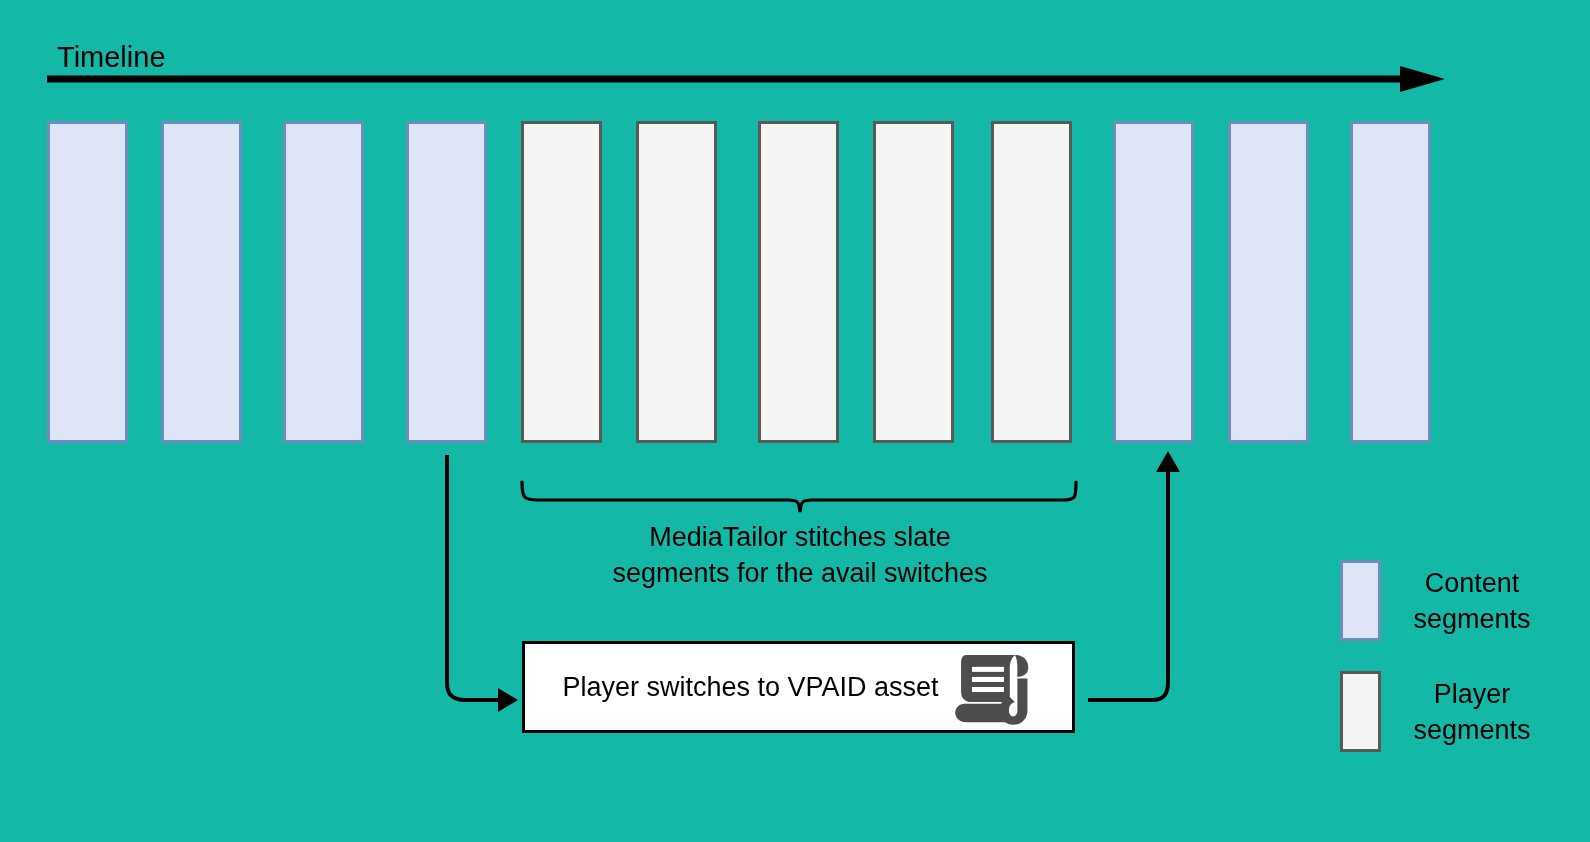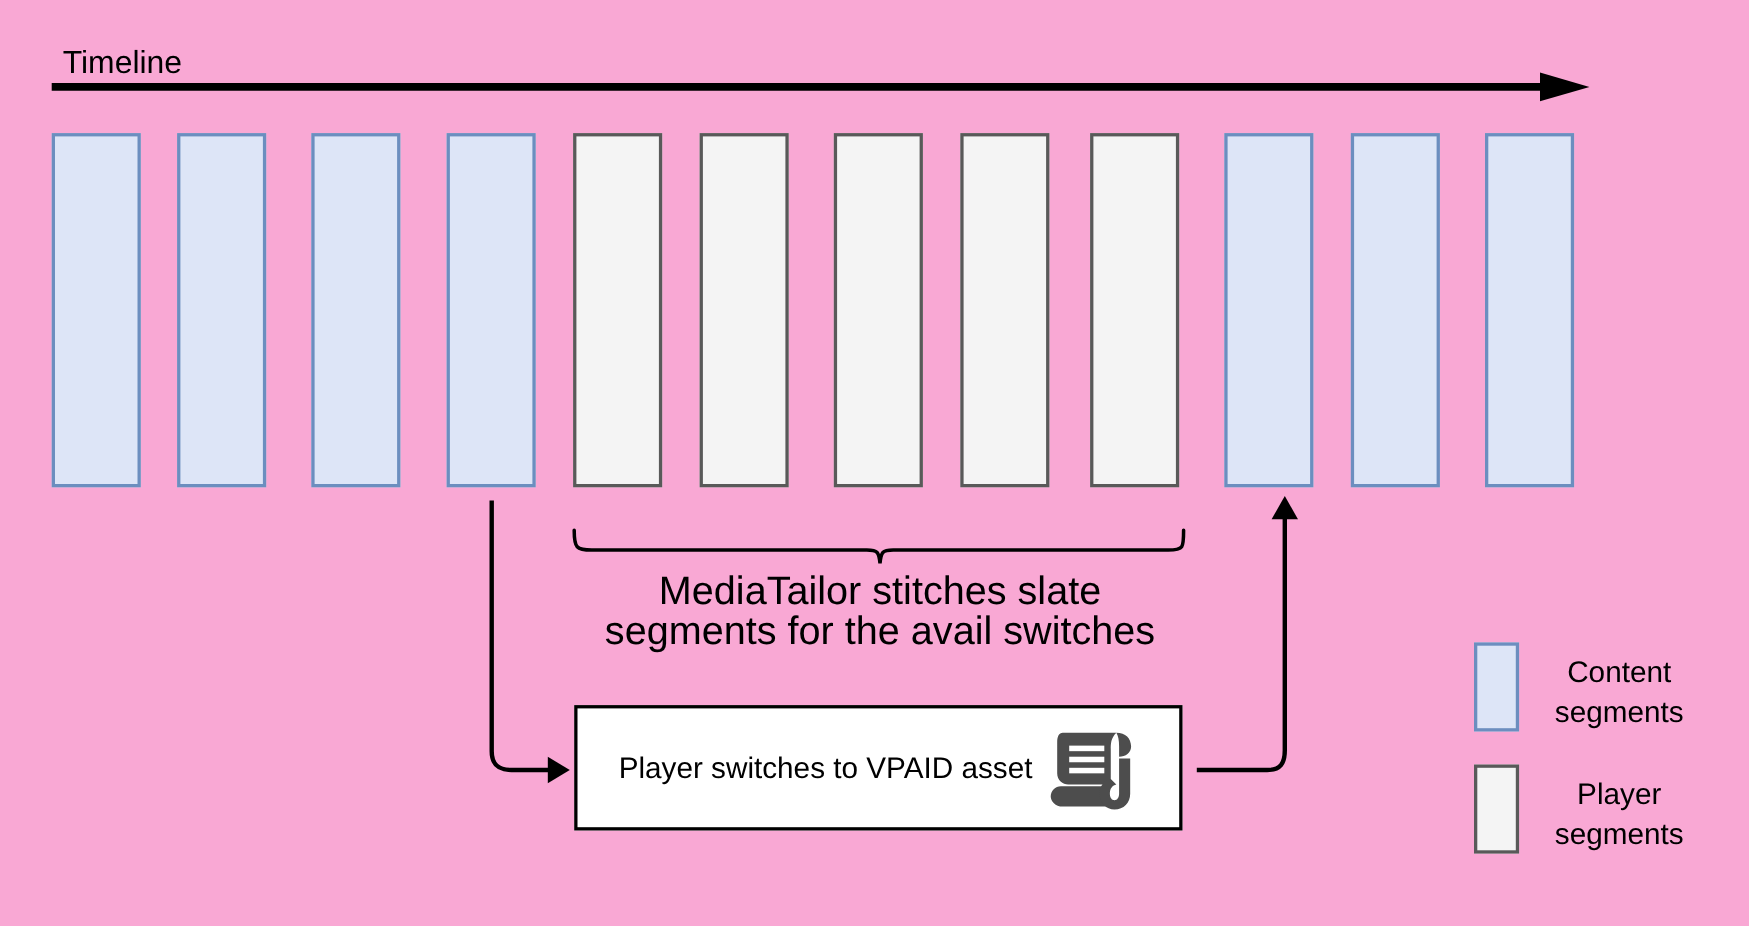--- a/index.html
+++ b/index.html
@@ -9,21 +9,21 @@
     background: #ffffff;
   }
   body {
     font-family: "Liberation Sans", sans-serif;
     color: #000000;
   }
   #canvas {
     position: relative;
     width: 1590px;
     height: 842px;
-    background: #f9a8d4;
+    background: #14b8a6;
     overflow: hidden;
   }
   
   #timeline-label {
     position: absolute;
     left: 57px;
     top: 40px;
     font-size: 29px;
     line-height: 34px;
     white-space: nowrap;
@@ -67,31 +67,31 @@
     top: 470px;
     width: 580px;
     height: 55px;
   }
   #brace-caption {
     position: absolute;
     left: 520px;
     top: 519px;
     width: 560px;
     text-align: center;
-    font-size: 36px;
+    font-size: 27px;
     line-height: 36px;
     color: #000;
   }
   
   #vpaid-box {
     position: absolute;
     left: 522px;
     top: 641px;
     width: 553px;
-    height: 114px;
+    height: 92px;
     box-sizing: border-box;
     border: 3px solid #000000;
     background: #ffffff;
     display: flex;
     align-items: center;
     justify-content: center;
     gap: 12px;
     padding: 0 14px;
   }
   #vpaid-label {
@@ -117,24 +117,23 @@
   }
   
   #legend {
     position: absolute;
     left: 1340px;
     top: 560px;
     width: 245px;
   }
   .legend-row {
     display: flex;
-    align-items: flex-end;
+    align-items: center;
     gap: 16px;
     margin-bottom: 30px;
-    margin-top: 24px;
   }
   .legend-swatch {
     flex: 0 0 auto;
     width: 41px;
     height: 81px;
     box-sizing: border-box;
   }
   .legend-swatch.content {
     background: #dde5f7;
     border: 3px solid #6c8ebf;

